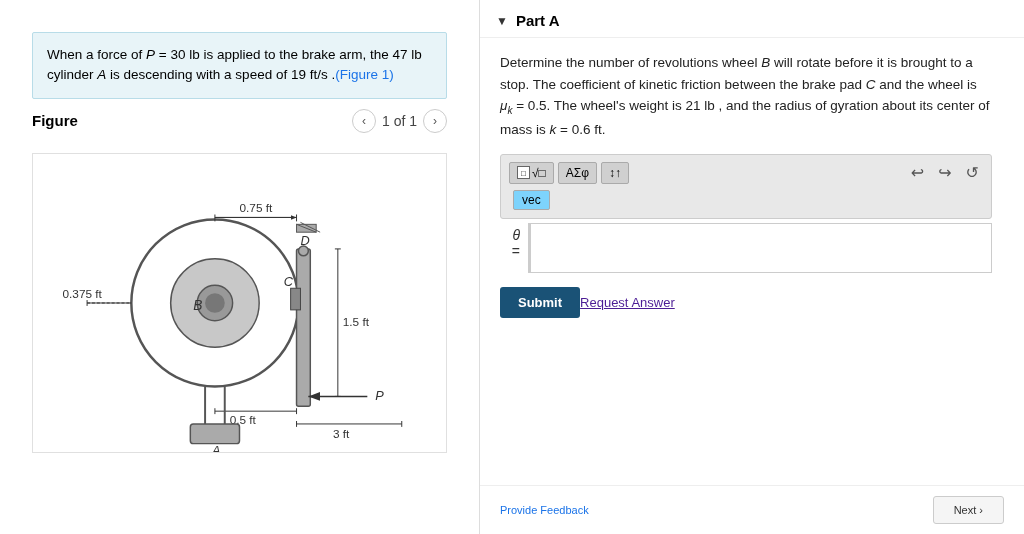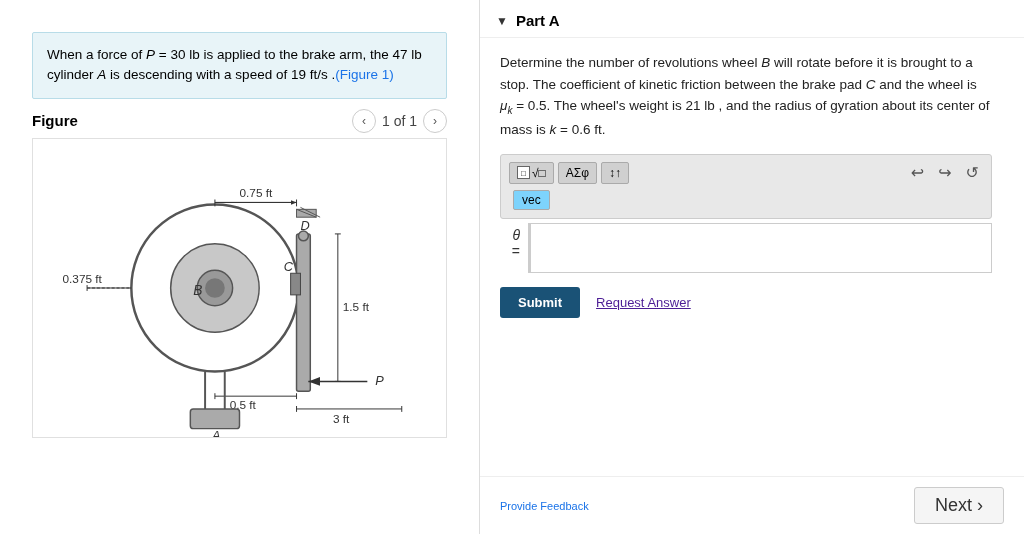--- a/index.html
+++ b/index.html
@@ -37,21 +37,21 @@
     .problem-statement .link { color: #1a73e8; cursor: pointer; }
 
     .figure-section {
       padding: 0 16px 10px 16px;
       flex: 1;
     }
 
     .figure-header {
       display: flex;
       align-items: center;
-      margin-bottom: 5px;
+      margin-bottom: 20px;
     }
 
     .figure-label {
       font-weight: bold;
       font-size: 15px;
       flex: 1;
     }
 
     .figure-nav {
       display: flex;
@@ -222,21 +222,20 @@
       padding: 4px 6px;
       font-size: 13px;
       outline: none;
       resize: none;
     }
 
     
     .action-row {
       display: flex;
       align-items: center;
-      gap: 16px;
       margin-bottom: 10px;
     }
 
     .submit-btn {
       background: #1a5276;
       color: #fff;
       border: none;
       border-radius: 3px;
       padding: 8px 18px;
       font-size: 13px;
@@ -269,21 +268,21 @@
       text-decoration: none;
       font-size: 11px;
       cursor: pointer;
     }
 
     .next-btn {
       background: #f5f5f5;
       border: 1px solid #ccc;
       border-radius: 3px;
       padding: 7px 20px;
-      font-size: 18px;
+      font-size: 11px;
       cursor: pointer;
       display: flex;
       align-items: center;
       gap: 4px;
       color: #333;
     }
     sub { font-size: 10px; }
   </style>
 </head>
 <body>

